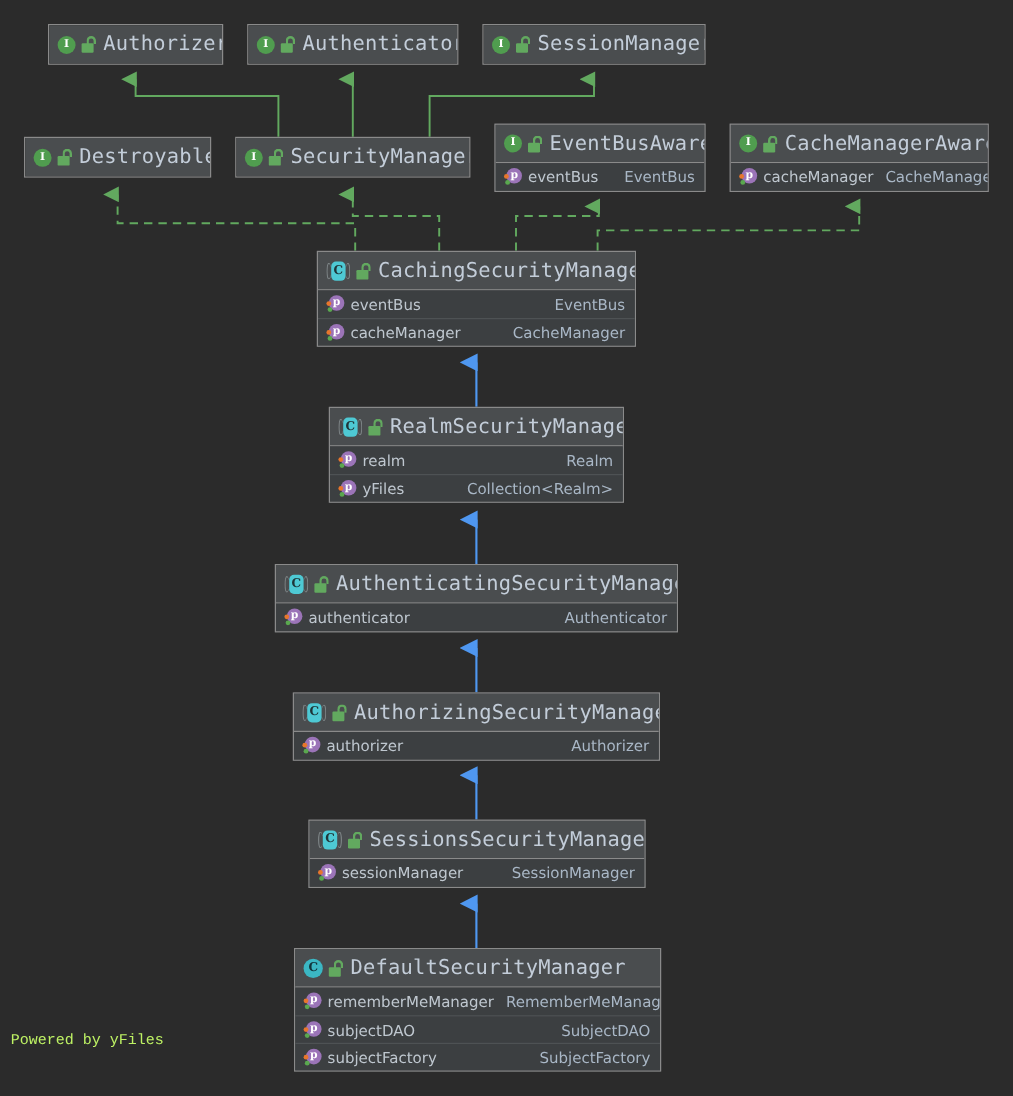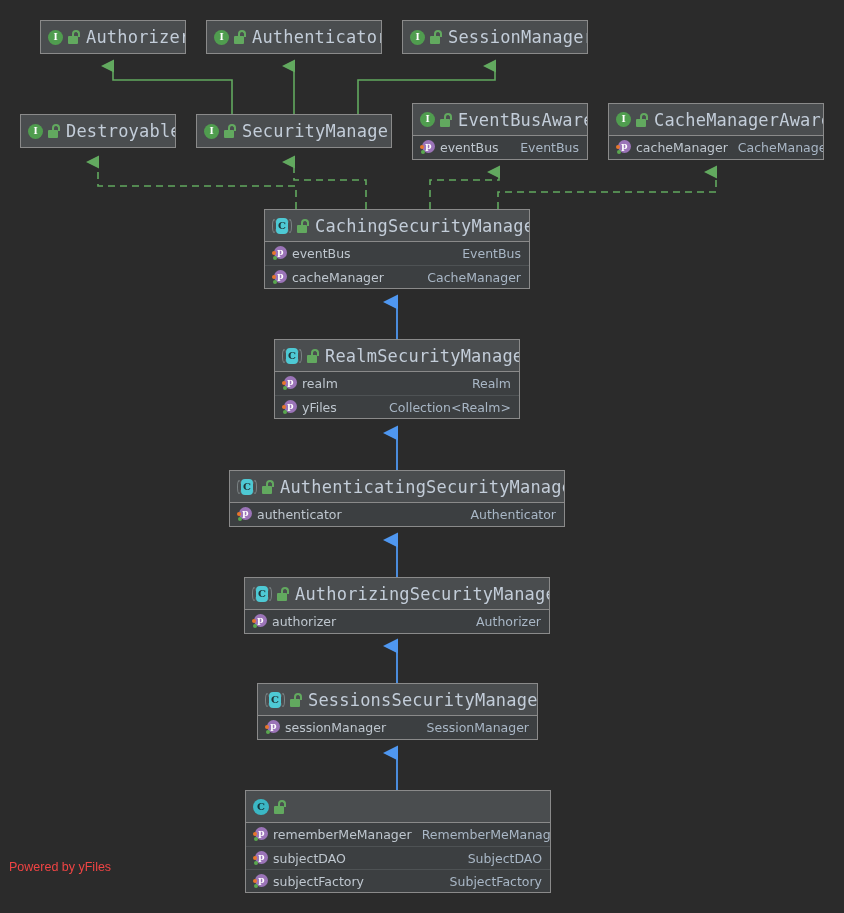--- a/index.html
+++ b/index.html
@@ -107,22 +107,22 @@
     position:absolute;left:0;top:5px;width:4px;height:4px;border-radius:50%;
     background:#e8762c;
   }
   .ic-prop .dot-g{
     position:absolute;left:1px;top:10px;width:4px;height:4px;border-radius:50%;
     background:#5aa84f;
   }
 
   .watermark{
     position:absolute;left:9px;top:860px;
-    font-size:12.5px;color:#ef4444;
-    font-family:Liberation Sans, sans-serif;
+    font-size:12.5px;color:#bef264;
+    font-family:Liberation Mono, monospace;
   }
 </style>
 </head>
 <body>
 
 <div id="canvas">
 
   <svg class="edges" viewBox="0 0 844 913" width="844" height="913">
     <defs>
       <marker id="ahGreen" markerWidth="14" markerHeight="14" refX="6.5" refY="12" orient="auto-start-reverse" markerUnits="userSpaceOnUse">
@@ -414,20 +414,21 @@
           </div>
         </div>
       </div>
       <div class="node has-props" style="left: 245px; top: 790px; width: 306px;">
         <div class="hdr">
           <div class="ic ic-cls">C</div>
           <span class="ic ic-lock">
             <span class="shackle"></span>
             <span class="bodyl"></span>
           </span>
+          <span class="hdr-title">DefaultSecurityManager</span>
         </div>
         <div class="props">
           <div class="prop">
             <span class="ic ic-prop">
               <span class="disc">p</span>
               <span class="dot-o"></span>
               <span class="dot-g"></span>
             </span>
             <span class="prop-name">rememberMeManager</span>
             <span class="prop-type">RememberMeManager</span>

